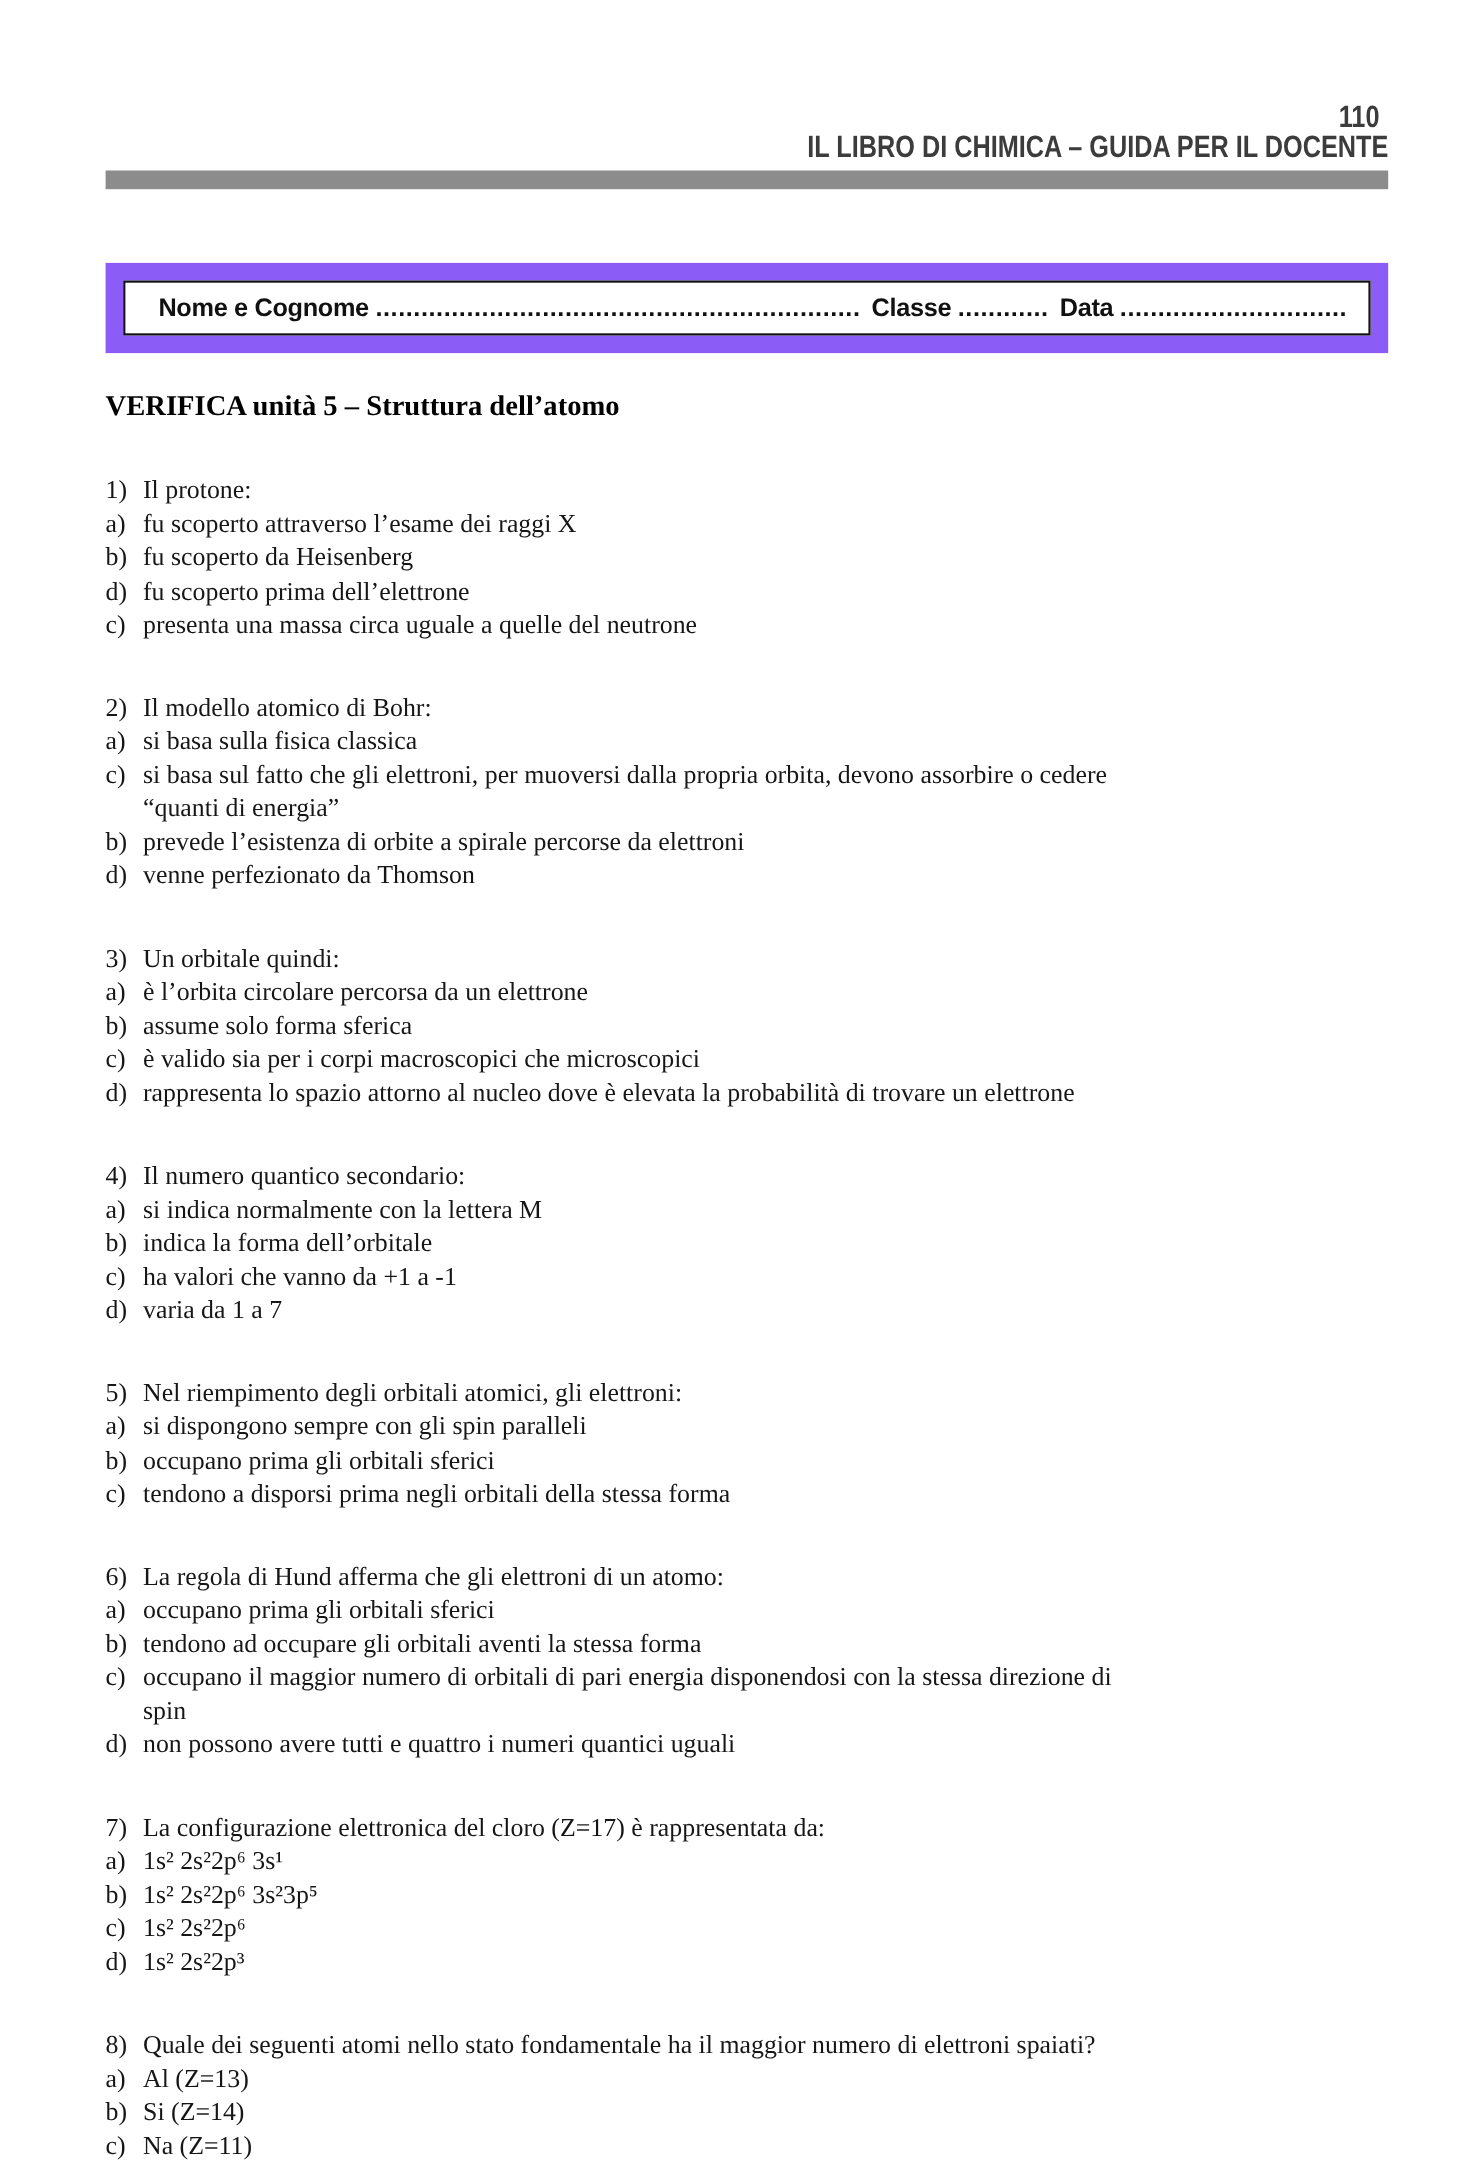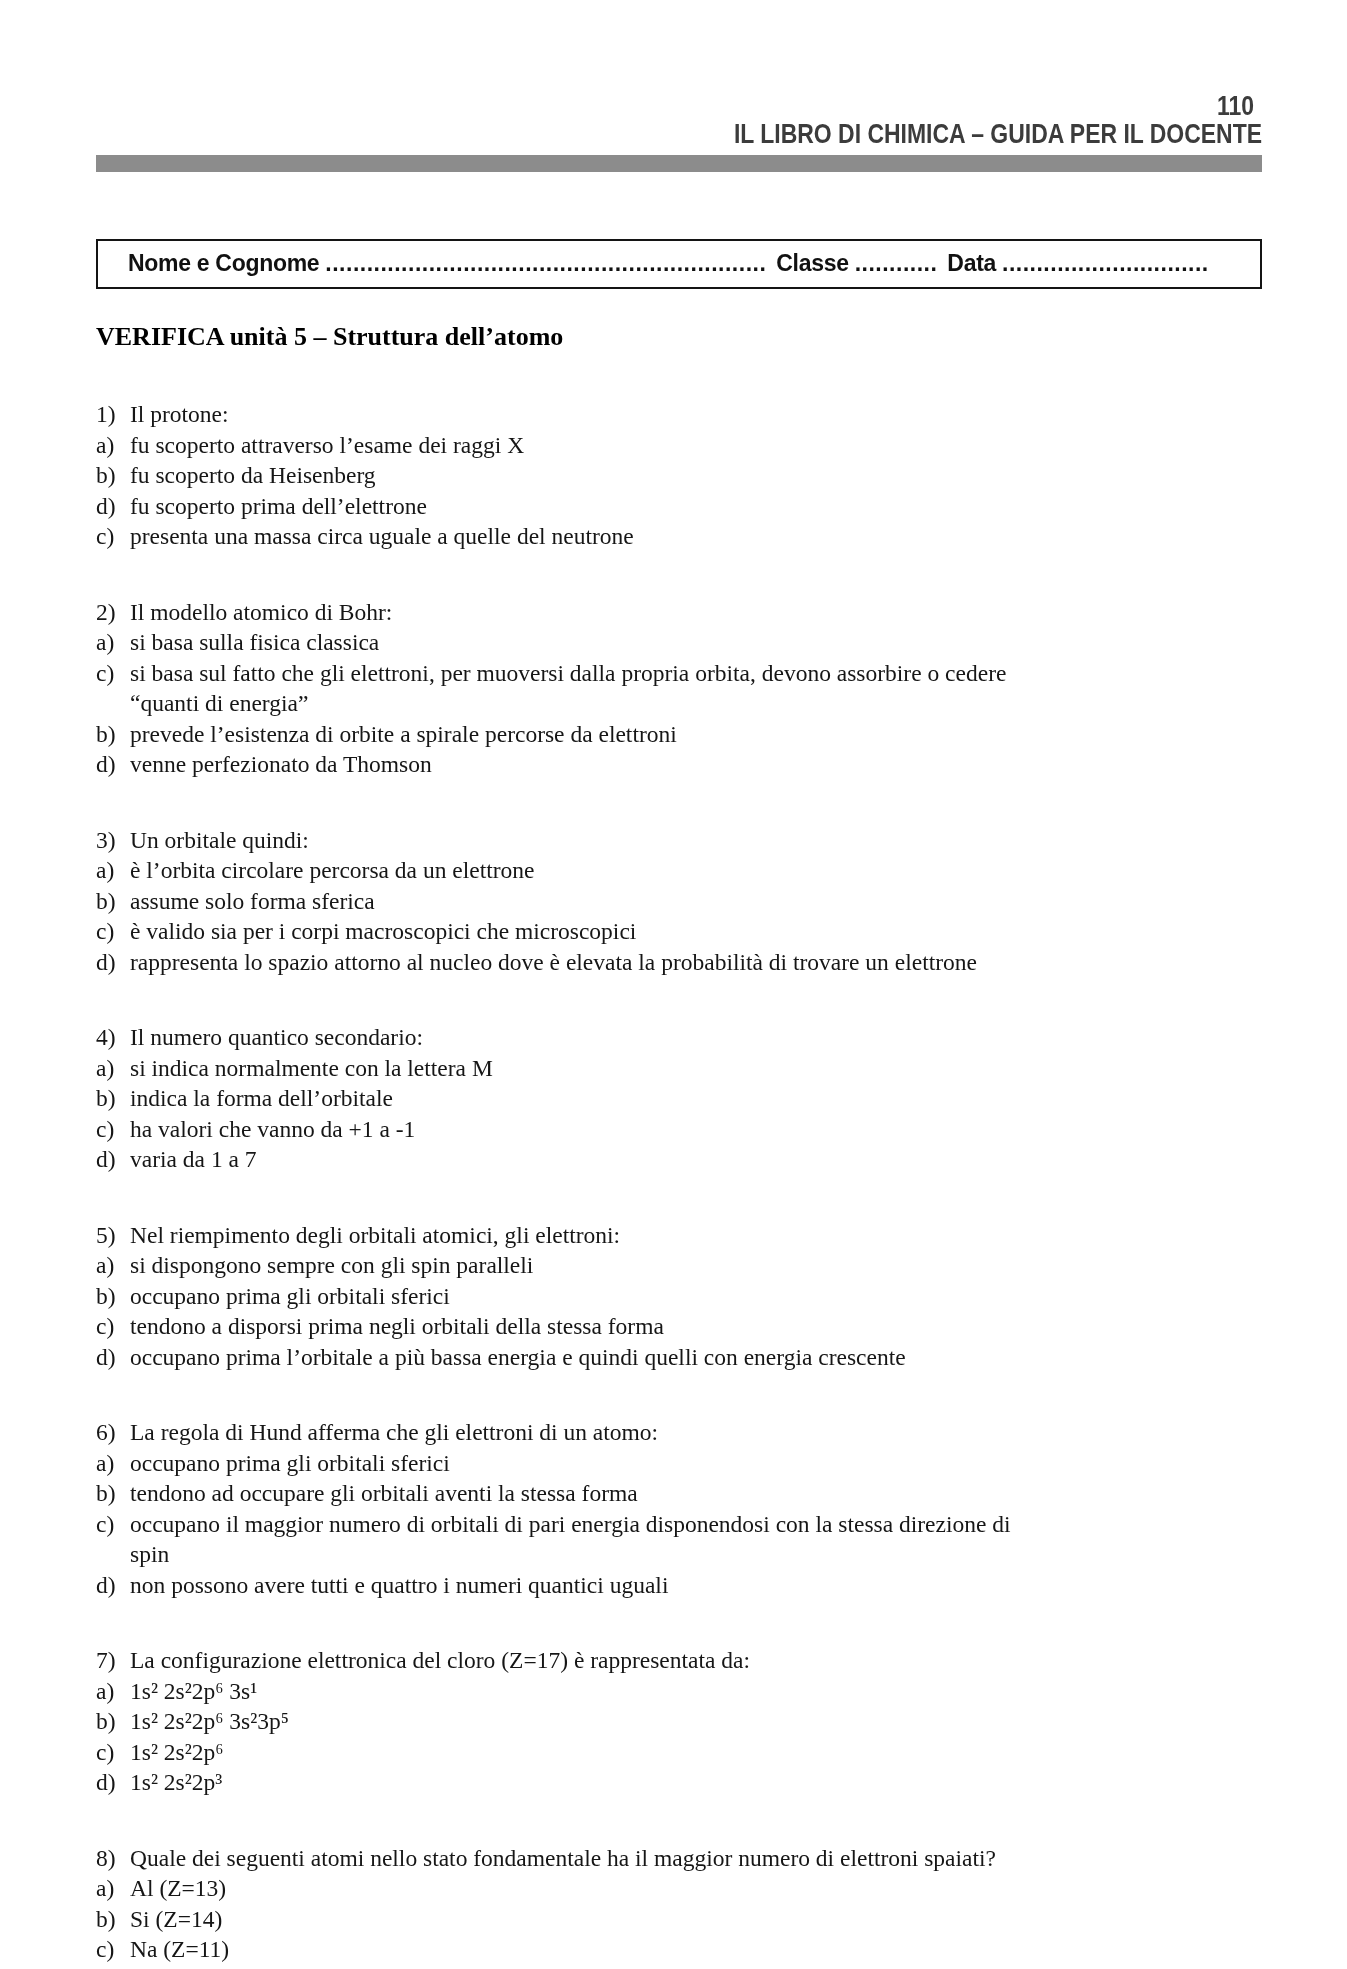--- a/index.html
+++ b/index.html
@@ -15,21 +15,21 @@
   
   .hdr{
     display:flex;justify-content:space-between;align-items:flex-end;
     font-family:"Liberation Sans","DejaVu Sans",sans-serif;
     font-weight:bold;font-size:28px;line-height:28px;color:#3a3a3a;flex-direction:column;
   }
   .hdr .pgnum{transform:scaleX(.82);transform-origin:left bottom;color:#3c3c3c;}
   .hdr .htitle{transform:scaleX(.82);transform-origin:right bottom;white-space:nowrap;color:#3c3c3c;}
   .hdr-bar{height:17px;background:#8c8c8c;margin-top:7px;}
   
-  .namebox{margin-top:67px;background:#404040;padding:0;}
+  .namebox{margin-top:67px;background:#8b5cf6;padding:16px;}
   .namebox-inner{
     background:#ffffff;border:2px solid #141414;
     padding:8px 12px 10px 30px;
     font-family:"Liberation Sans","DejaVu Sans",sans-serif;
     font-weight:bold;font-size:23px;line-height:28px;
     letter-spacing:-0.3px;white-space:nowrap;overflow:hidden;color:#111;
   }
   .namebox-inner .dots{letter-spacing:0.5px;}
   .namebox-inner .lbl{margin-right:6px;}
   .namebox-inner .sep{display:inline-block;width:10px;}
@@ -94,21 +94,20 @@
         <div class="line opt"><span class="marker">a)</span><span class="txt">si indica normalmente con la lettera M</span></div>
         <div class="line opt"><span class="marker">b)</span><span class="txt">indica la forma dell’orbitale</span></div>
         <div class="line opt"><span class="marker">c)</span><span class="txt">ha valori che vanno da +1 a -1</span></div>
         <div class="line opt"><span class="marker">d)</span><span class="txt">varia da 1 a 7</span></div>
       </section>
       <section class="question">
         <div class="line qhead"><span class="marker">5)</span><span class="txt">Nel riempimento degli orbitali atomici, gli elettroni:</span></div>
         <div class="line opt"><span class="marker">a)</span><span class="txt">si dispongono sempre con gli spin paralleli</span></div>
         <div class="line opt"><span class="marker">b)</span><span class="txt">occupano prima gli orbitali sferici</span></div>
         <div class="line opt"><span class="marker">c)</span><span class="txt">tendono a disporsi prima negli orbitali della stessa forma</span></div>
-        <div class="line opt"><span class="marker">d)</span><span class="txt">occupano prima l’orbitale a più bassa energia e quindi quelli con energia crescente</span></div>
       </section>
       <section class="question">
         <div class="line qhead"><span class="marker">6)</span><span class="txt">La regola di Hund afferma che gli elettroni di un atomo:</span></div>
         <div class="line opt"><span class="marker">a)</span><span class="txt">occupano prima gli orbitali sferici</span></div>
         <div class="line opt"><span class="marker">b)</span><span class="txt">tendono ad occupare gli orbitali aventi la stessa forma</span></div>
         <div class="line opt"><span class="marker">c)</span><span class="txt">occupano il maggior numero di orbitali di pari energia disponendosi con la stessa direzione di
 spin</span></div>
         <div class="line opt"><span class="marker">d)</span><span class="txt">non possono avere tutti e quattro i numeri quantici uguali</span></div>
       </section>
       <section class="question">

